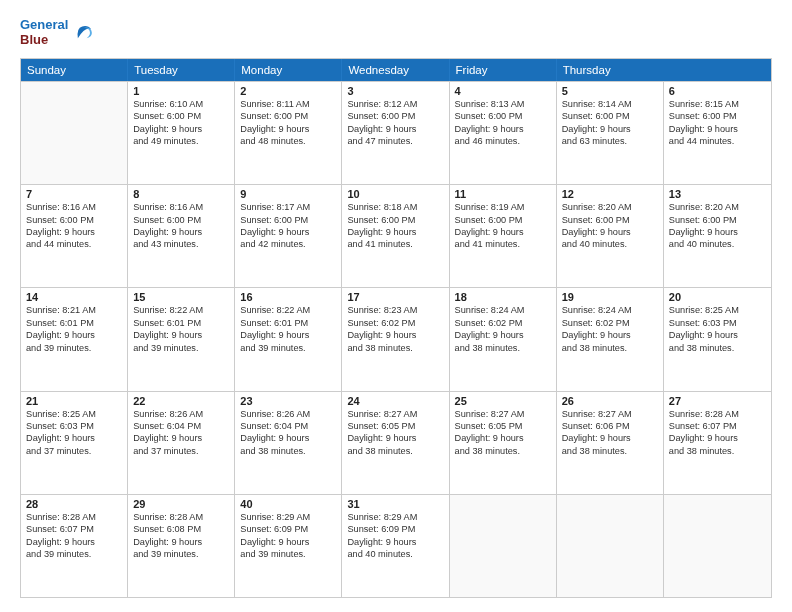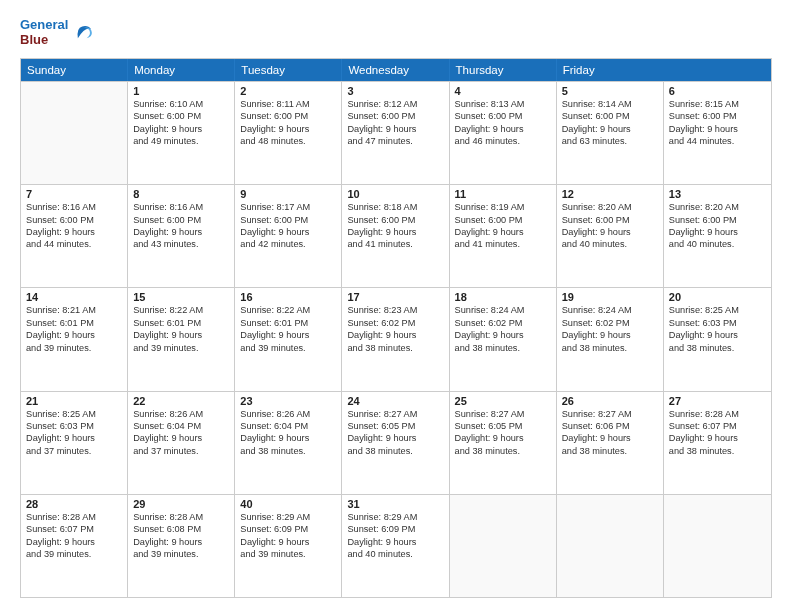--- a/index.html
+++ b/index.html
@@ -127,25 +127,25 @@
     </div>
     <div class="title-block">
       <h1></h1>
       <h2></h2>
     </div>
   </div>
 
   <div class="calendar">
     <div class="cal-header-row" id="cal-header">
         <div class="cal-header-cell">Sunday</div>
+        <div class="cal-header-cell">Tuesday</div>
         <div class="cal-header-cell">Monday</div>
-        <div class="cal-header-cell">Tuesday</div>
         <div class="cal-header-cell">Wednesday</div>
+        <div class="cal-header-cell">Friday</div>
         <div class="cal-header-cell">Thursday</div>
-        <div class="cal-header-cell">Friday</div>
       </div>
     <div class="cal-body" id="cal-body">
         <div class="cal-week">
           <div class="cal-cell empty"></div>
           <div class="cal-cell">
           <span class="day-num">1</span>
           <span class="cell-line">Sunrise: 6:10 AM</span>
           <span class="cell-line">Sunset: 6:00 PM</span>
           <span class="cell-line">Daylight: 9 hours</span>
           <span class="cell-line">and 49 minutes.</span>

